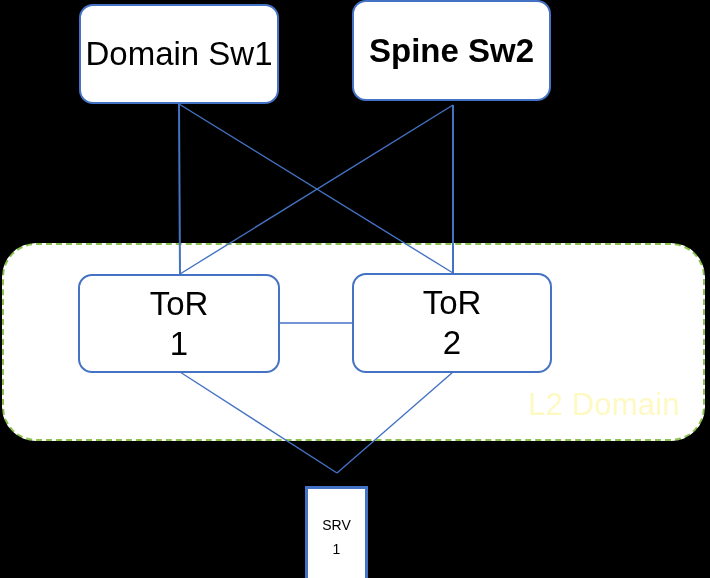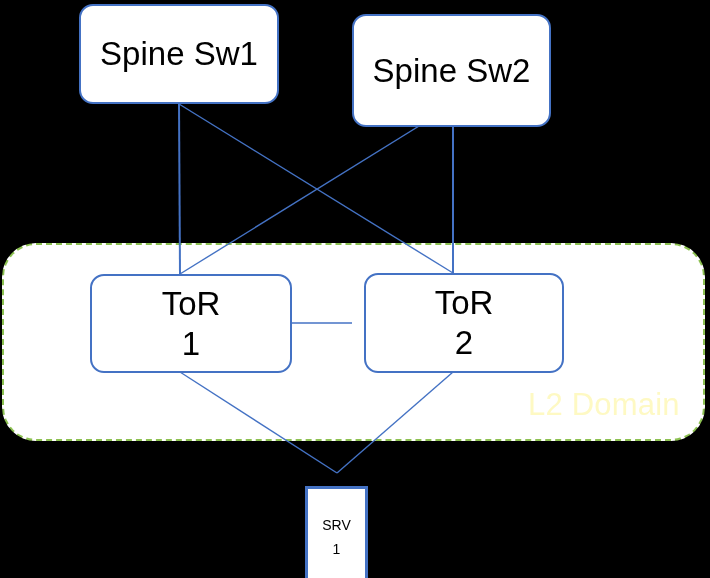--- a/index.html
+++ b/index.html
@@ -53,21 +53,20 @@
   .node.rounded {
     border-radius: 14px;
   }
   .node.spine {
     font-size: 33px;
     line-height: 38px;
   }
   .node.tor {
     font-size: 33px;
     line-height: 40px;
-    margin-left: 12px;
   }
   .node.server {
     font-size: 14px;
     line-height: 24px;
     border-width: 3px;
   }
   .node .line1, .node .line2 {
     display: block;
   }
 </style>
@@ -96,24 +95,24 @@
     </g>
     <g>
       <line x1="180" y1="372" x2="337" y2="473" stroke="#4472C4" stroke-width="1.4"></line>
     </g>
     <g>
       <line x1="453" y1="372" x2="337" y2="473" stroke="#4472C4" stroke-width="1.4"></line>
     </g>
   </svg>
 
   <div class="node rounded spine" style="left:79px; top:4px; width:200px; height:100px;">
-    <span class="line1">Spine Sw1</span>
+    <span class="line1">Domain Sw1</span>
   </div>
 
-  <div class="node rounded spine" style="left:352px; top:14px; width:199px; height:113px;">
+  <div class="node rounded spine" style="left:352px; top:0; width:199px; height:101px;font-weight:bold;">
     <span class="line1">Spine Sw2</span>
   </div>
 
   <div class="node rounded tor" style="left:78px; top:274px; width:202px; height:99px;">
     <span class="line1">ToR</span>
     <span class="line2">1</span>
   </div>
 
   <div class="node rounded tor" style="left:352px; top:273px; width:200px; height:100px;">
     <span class="line1">ToR</span>

